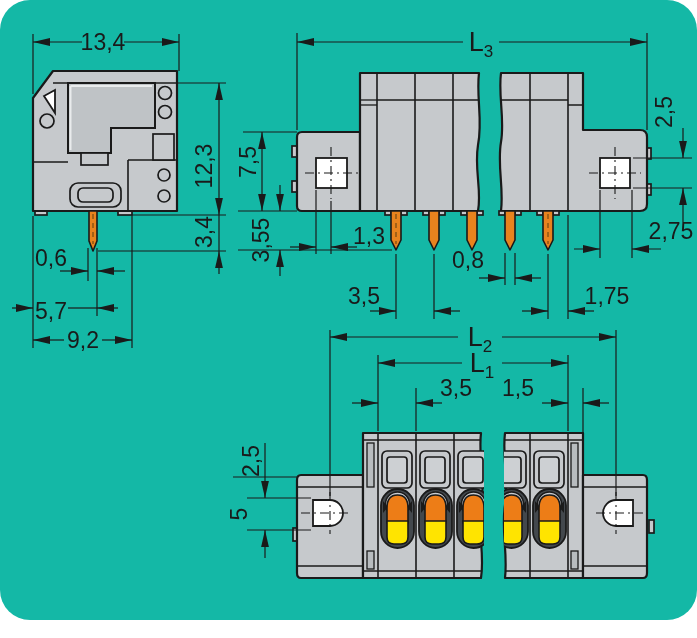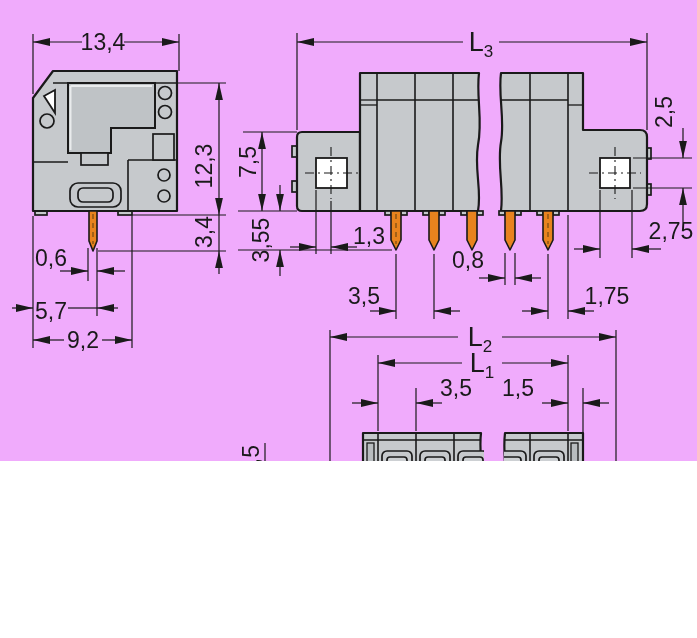--- a/index.html
+++ b/index.html
@@ -1,16 +1,16 @@
 <!DOCTYPE html>
 <html><head>
 <meta charset="utf-8">
 <style>
   html,body{margin:0;padding:0;background:#ffffff;}
-  .stage{width:697px;height:461px;position:relative;background:#f0abfc;overflow:hidden;}
+  .stage{width:697px;height:620px;position:relative;background:#14b8a6;overflow:hidden;border-radius:30px;}
   svg{display:block;}
   .body{fill:#c6c9cc;stroke:#1a1a1a;stroke-width:2.2;stroke-linejoin:round;}
   .cav{fill:#bfc3c6;stroke:#1a1a1a;stroke-width:2;}
   .part{fill:#c6c9cc;stroke:#1a1a1a;stroke-width:1.7;}
   .hole{fill:#ffffff;stroke:#1a1a1a;stroke-width:1.8;}
   .il{stroke:#1a1a1a;stroke-width:1.6;fill:none;}
   .il2{stroke:#1a1a1a;stroke-width:1.3;fill:none;}
   .dl{stroke:#1a1a1a;stroke-width:1.2;fill:none;}
   .ctr{stroke:#1a1a1a;stroke-width:1.1;fill:none;stroke-dasharray:9 4 2 4;}
   .pind{stroke:#6b4512;stroke-width:1.1;fill:none;stroke-dasharray:5 4;}

